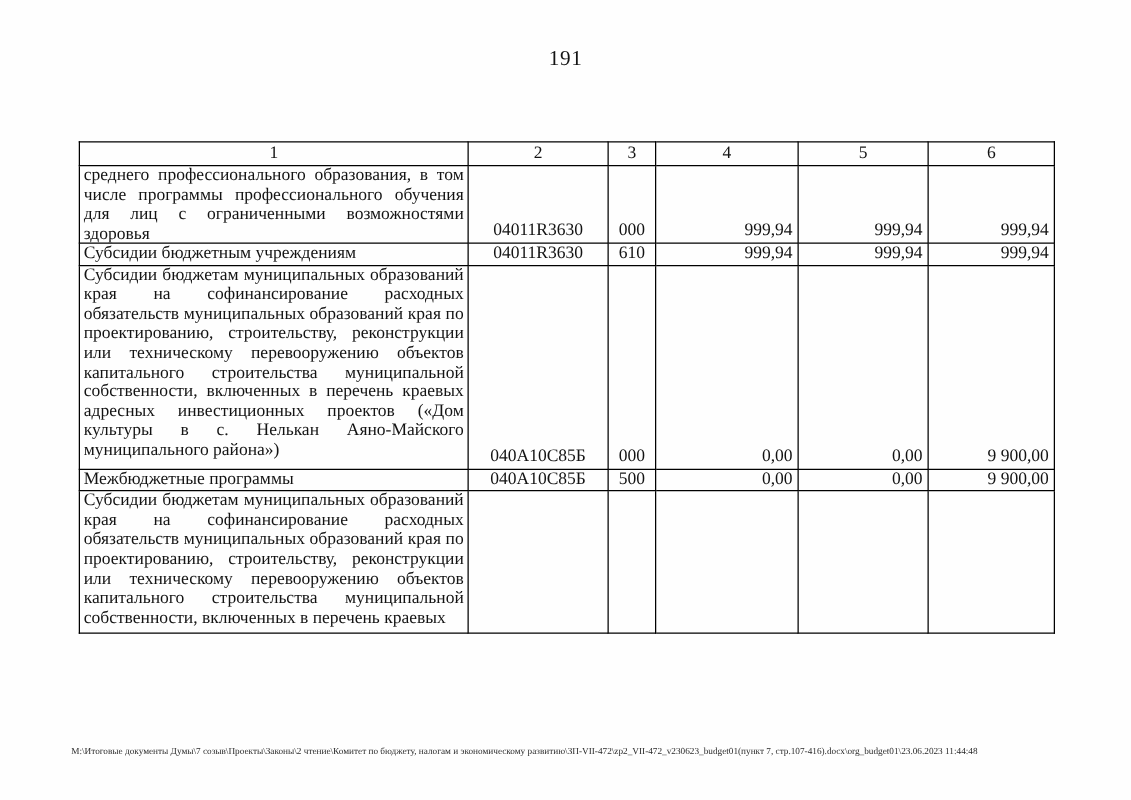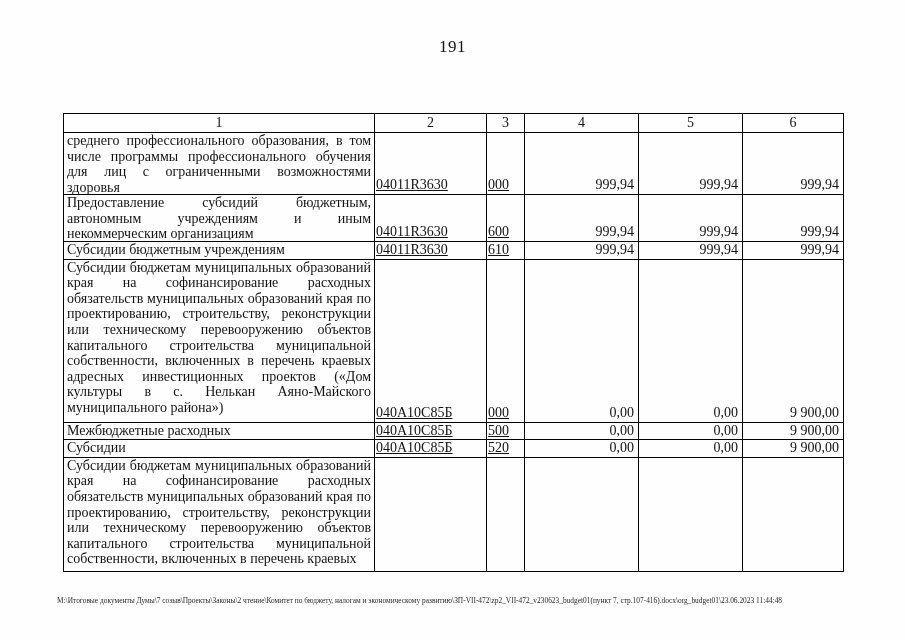--- a/index.html
+++ b/index.html
@@ -41,25 +41,24 @@
     font-size: 14px;
   }
   td.c1 {
     text-align: justify;
     vertical-align: top;
     padding: 0 3px;
     line-height: 15.6px;
     margin-top: 12px;
   }
   td.c2, td.c3 {
-    text-align: left;
+    text-align: center;
     vertical-align: bottom;
     padding: 0 1px 1px 1px;
     line-height: 15.6px;
-    text-decoration: underline;
   }
   td.c4, td.c5, td.c6 {
     text-align: right;
     vertical-align: bottom;
     padding: 0 4px 1px 2px;
     line-height: 15.6px;
     margin-top: 36px;
   }
   .clip { overflow: hidden; }
   .h61  { height: 61px; }
@@ -106,60 +105,42 @@
     <tr style="height:62px">
       <td class="c1">
           <div class="clip h61">среднего профессионального образования, в том числе программы профессионального обучения для лиц с ограниченными возможностями здоровья</div>
         </td>
       <td class="c2">04011R3630</td>
       <td class="c3">000</td>
       <td class="c4">999,94</td>
       <td class="c5">999,94</td>
       <td class="c6">999,94</td>
     </tr>
-    <tr style="height:47px">
-      <td class="c1">
-          <div class="clip h45">Предоставление субсидий бюджетным, автономным учреждениям и иным некоммерческим организациям</div>
-        </td>
-      <td class="c2">04011R3630</td>
-      <td class="c3">600</td>
-      <td class="c4">999,94</td>
-      <td class="c5">999,94</td>
-      <td class="c6">999,94</td>
-    </tr>
     <tr style="height:16px">
       <td class="c1">Субсидии бюджетным учреждениям</td>
       <td class="c2">04011R3630</td>
       <td class="c3">610</td>
       <td class="c4">999,94</td>
       <td class="c5">999,94</td>
       <td class="c6">999,94</td>
     </tr>
     <tr style="height:163px">
       <td class="c1">
           <div class="clip h160">Субсидии бюджетам муниципальных образований края на софинансирование расходных обязательств муниципальных образований края по проектированию, строительству, реконструкции или техническому перевооружению объектов капитального строительства муниципальной собственности, включенных в перечень краевых адресных инвестиционных проектов («Дом культуры в с. Нелькан Аяно-Майского муниципального района»)</div>
         </td>
       <td class="c2">040А10С85Б</td>
       <td class="c3">000</td>
       <td class="c4">0,00</td>
       <td class="c5">0,00</td>
       <td class="c6">9 900,00</td>
     </tr>
     <tr style="height:16px">
-      <td class="c1">Межбюджетные расходных</td>
+      <td class="c1">Межбюджетные программы</td>
       <td class="c2">040А10С85Б</td>
       <td class="c3">500</td>
-      <td class="c4">0,00</td>
-      <td class="c5">0,00</td>
-      <td class="c6">9 900,00</td>
-    </tr>
-    <tr style="height:16px">
-      <td class="c1">Субсидии</td>
-      <td class="c2">040А10С85Б</td>
-      <td class="c3">520</td>
       <td class="c4">0,00</td>
       <td class="c5">0,00</td>
       <td class="c6">9 900,00</td>
     </tr>
     <tr style="height:114px">
       <td class="c1">
           <div class="clip h112">Субсидии бюджетам муниципальных образований края на софинансирование расходных обязательств муниципальных образований края по проектированию, строительству, реконструкции или техническому перевооружению объектов капитального строительства муниципальной собственности, включенных в перечень краевых</div>
         </td>
       <td class="c2"></td>
       <td class="c3"></td>

